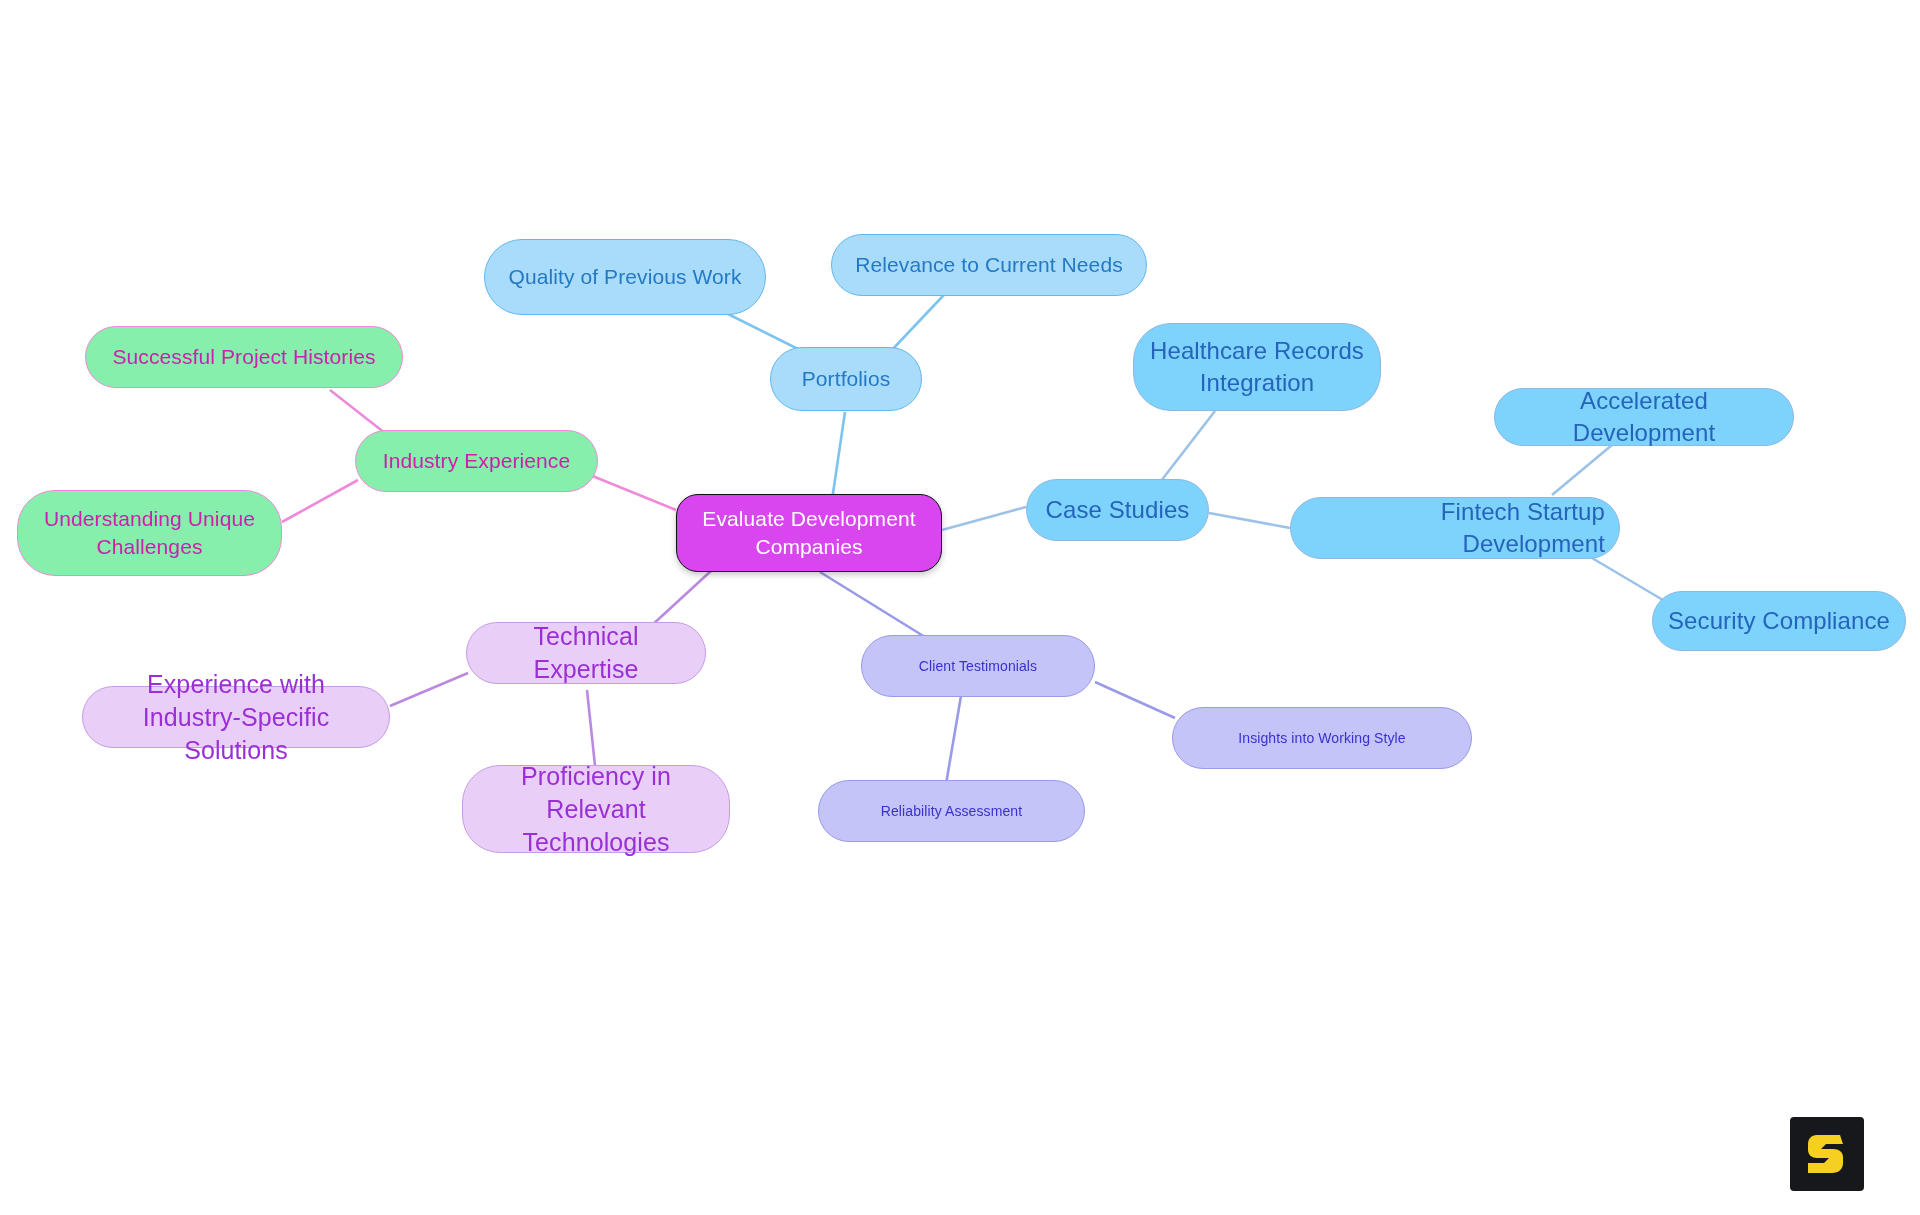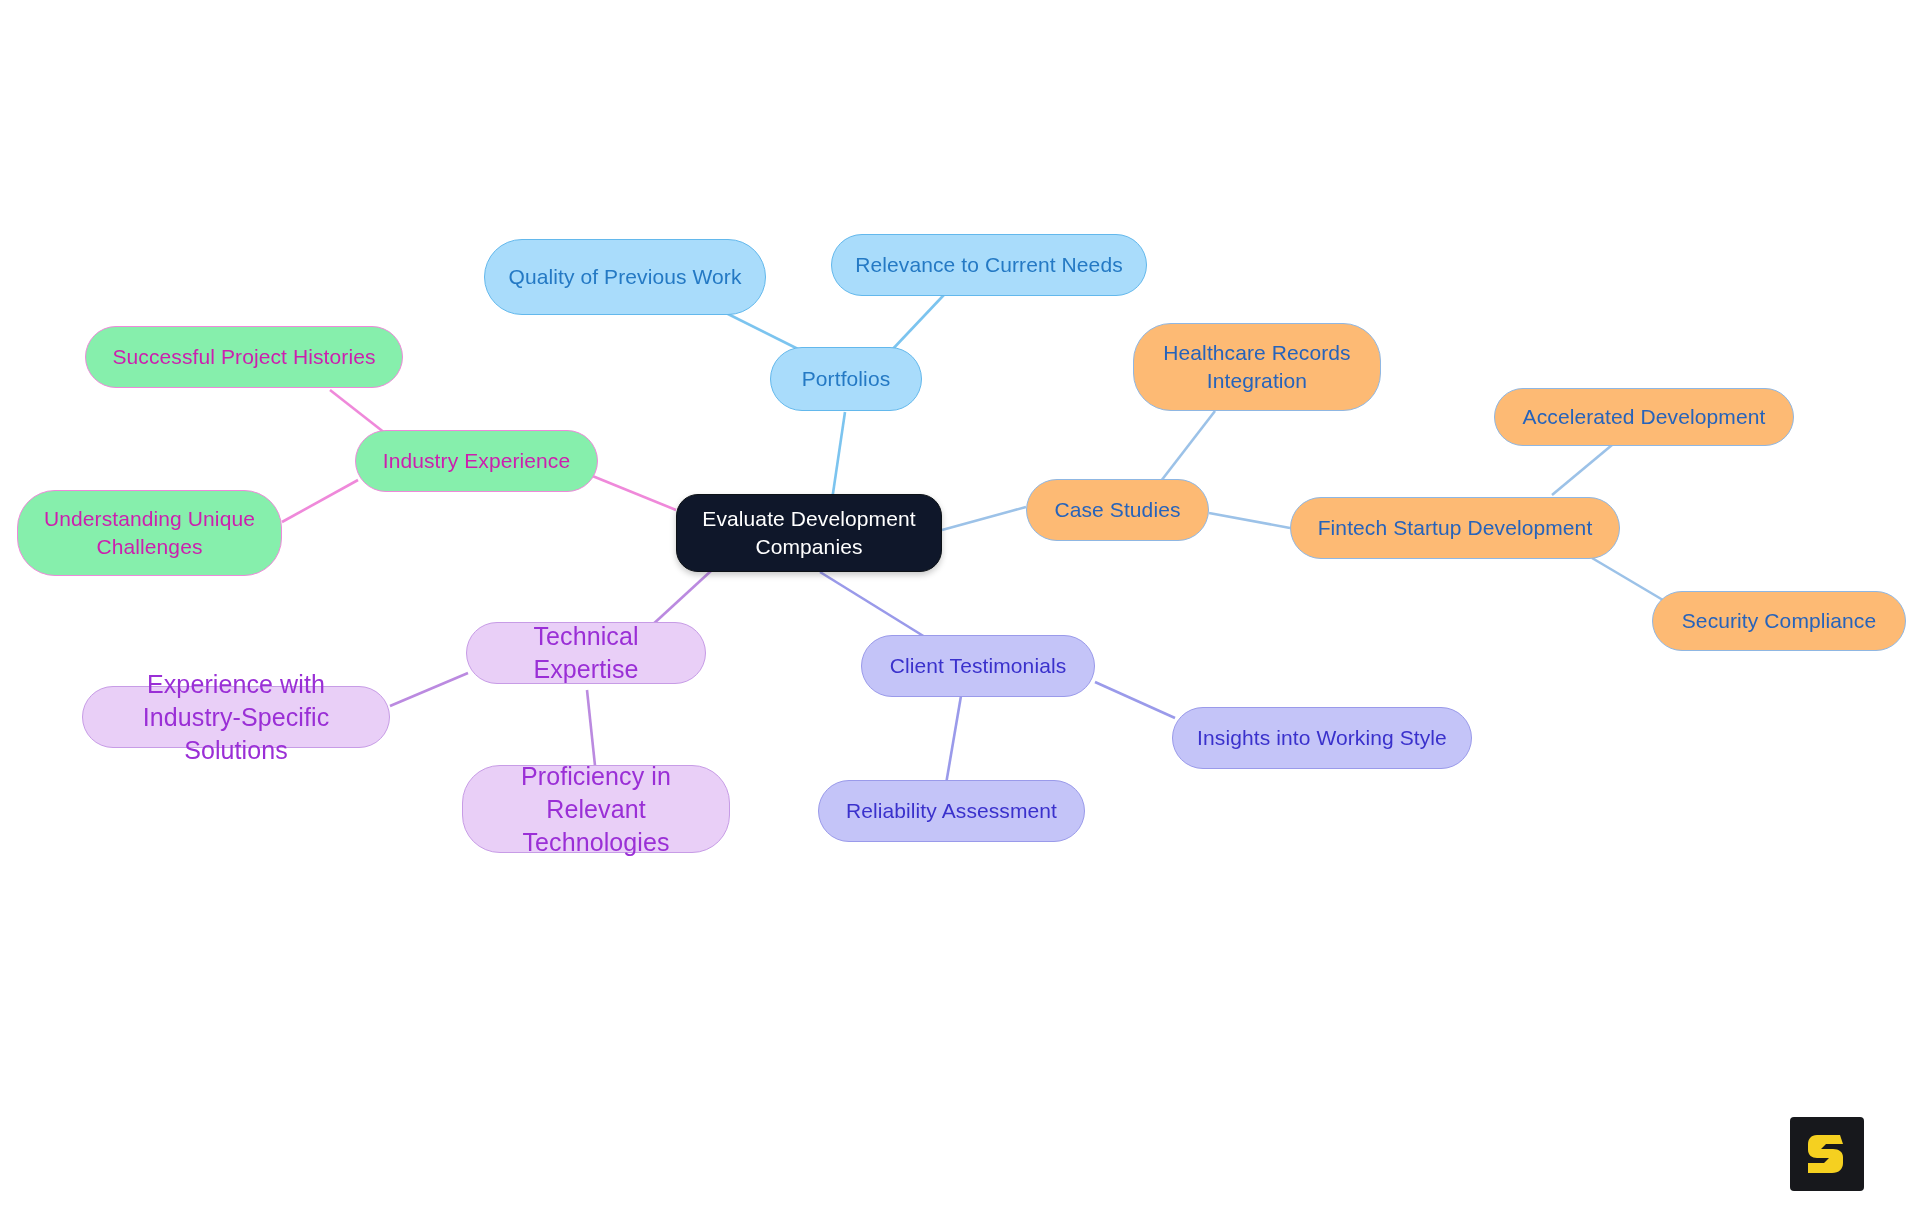--- a/index.html
+++ b/index.html
@@ -48,59 +48,59 @@
   }
 
   .node-label {
     display: block;
     white-space: pre-line;
   }
 
   .node.central {
     border-radius: 22px;
     border-color: #0c1116;
-    background: #0f172a;
+    background: #d946ef;
     color: #ffffff;
     font-size: 21px;
     box-shadow: 0 3px 6px rgba(0,0,0,0.22);
   }
 
   .node.skyblue {
     background: #a9dcfb;
     border-color: #63b8ec;
     color: #2479c4;
     font-size: 21px;
   }
 
   .node.lightblue {
-    background: #fdba74;
+    background: #7dd3fc;
     border-color: #8fb7e3;
     color: #2663bb;
-    font-size: 21px;
+    font-size: 24px;
   }
 
   .node.pink {
     background: #86efac;
     border-color: #ef89da;
     color: #cc1fae;
     font-size: 21px;
   }
 
   .node.lavender {
     background: #e9cff7;
     border-color: #c79ce6;
     color: #9a2fd6;
     font-size: 25px;
   }
 
   .node.periwinkle {
     background: #c4c4f8;
     border-color: #9a9aea;
     color: #3a31cc;
-    font-size: 21px;
+    font-size: 14px;
   }
 
   #logo-watermark {
     position: absolute;
     width: 74px;
     height: 74px;
     left: 1790px;
     top: 1117px;
     background: #17181c;
     border-radius: 4px;

